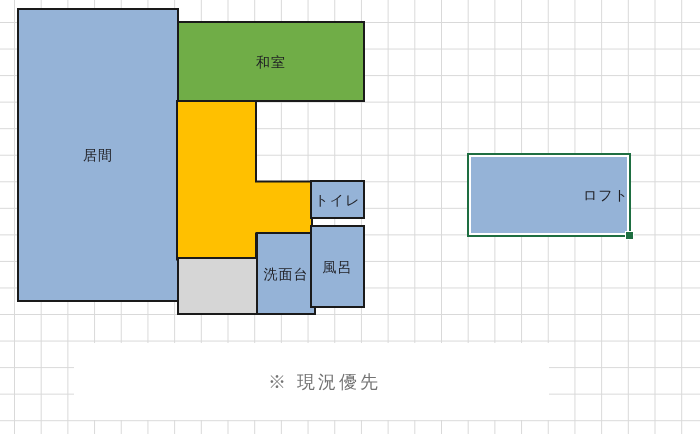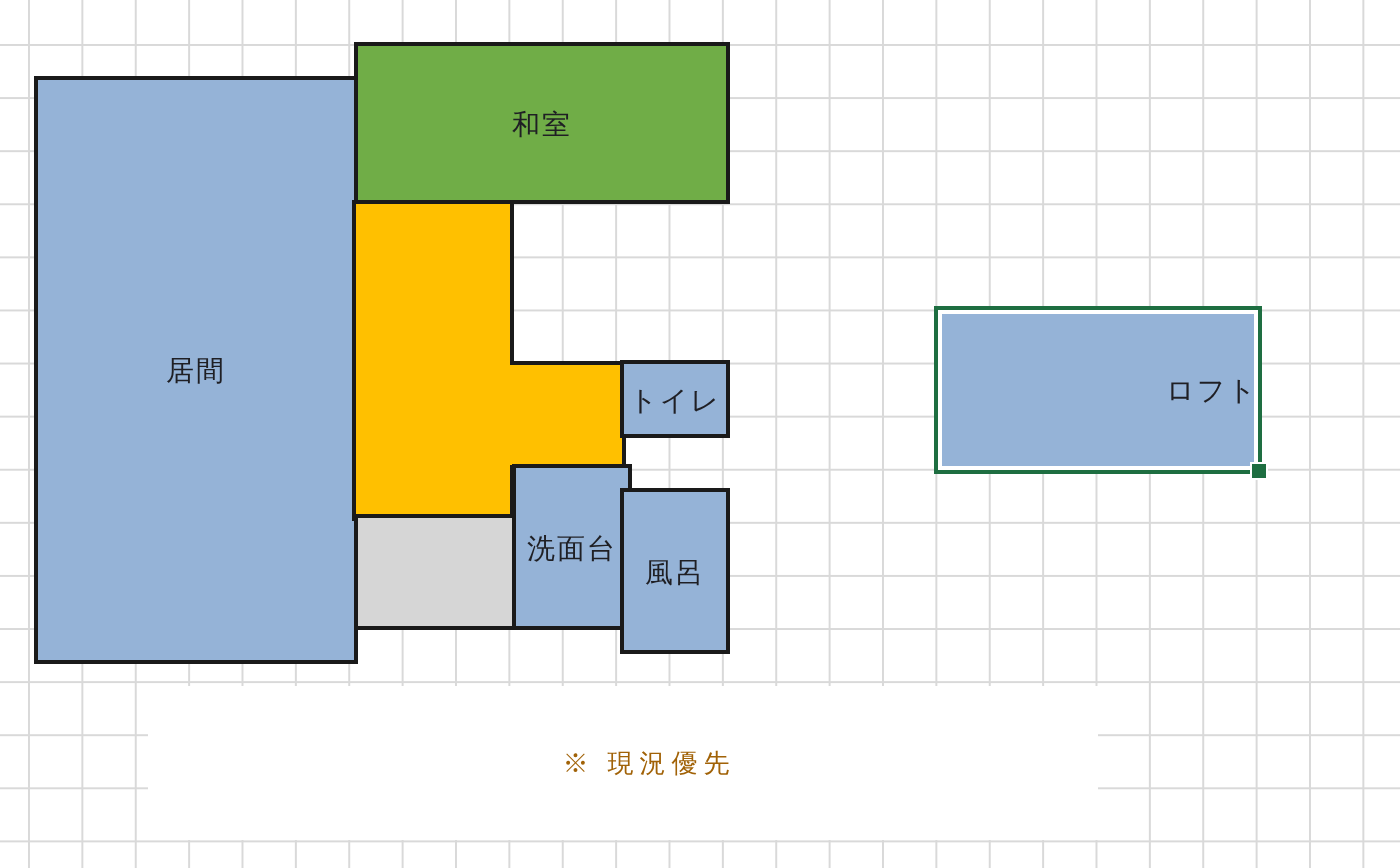--- a/index.html
+++ b/index.html
@@ -24,25 +24,25 @@
     display:flex;align-items:center;justify-content:center;
   }
   .lbl{
     color:#1f1f24;font-size:14px;letter-spacing:1px;
     line-height:1;white-space:nowrap;
   }
   .fill-blue{background:#95B3D7;}
   .fill-green{background:#70AD47;}
   .fill-gray{background:#D6D6D6;}
 
-  .room-living   {left:17px;  top:38px;  width:162px; height:294px;}
+  .room-living   {left:17px;  top:8px;  width:162px; height:294px;}
   .room-washitsu {left:177px; top:21px;  width:188px; height:81px;}
   .room-toilet   {left:310px; top:180px; width:55px;  height:39px;}
   .room-washbasin{left:256px; top:232px; width:60px;  height:83px;}
-  .room-bath     {left:310px; top:244px; width:55px;  height:83px;}
+  .room-bath     {left:310px; top:225px; width:55px;  height:83px;}
   .area-gray     {left:177px; top:257px; width:81px;  height:58px;}
 
   .hallway-svg{position:absolute;left:176px;top:100px;}
 
   
   .room-loft{
     position:absolute;left:467px;top:153px;width:164px;height:84px;
     box-sizing:border-box;border:2px solid #1E6E41;background:#ffffff;
     display:flex;align-items:center;justify-content:flex-end;
   }
@@ -53,21 +53,21 @@
     background:#1E6E41;border:1px solid #ffffff;box-sizing:content-box;z-index:3;
   }
 
   
   .note-box{
     position:absolute;left:74px;top:343px;width:475px;height:77px;
     background:#ffffff;
     display:flex;align-items:center;justify-content:center;
   }
   .note-text{
-    color:#a16207;font-size:13px;letter-spacing:3px;line-height:1;white-space:nowrap;margin-left:26px;
+    color:#737373;font-size:18px;letter-spacing:3px;line-height:1;white-space:nowrap;margin-left:26px;
   }
 </style>
 </head>
 <body>
 
 <div class="sheet">
 
   <div class="room room-living fill-blue">
     <span class="lbl">居間</span>
   </div>

